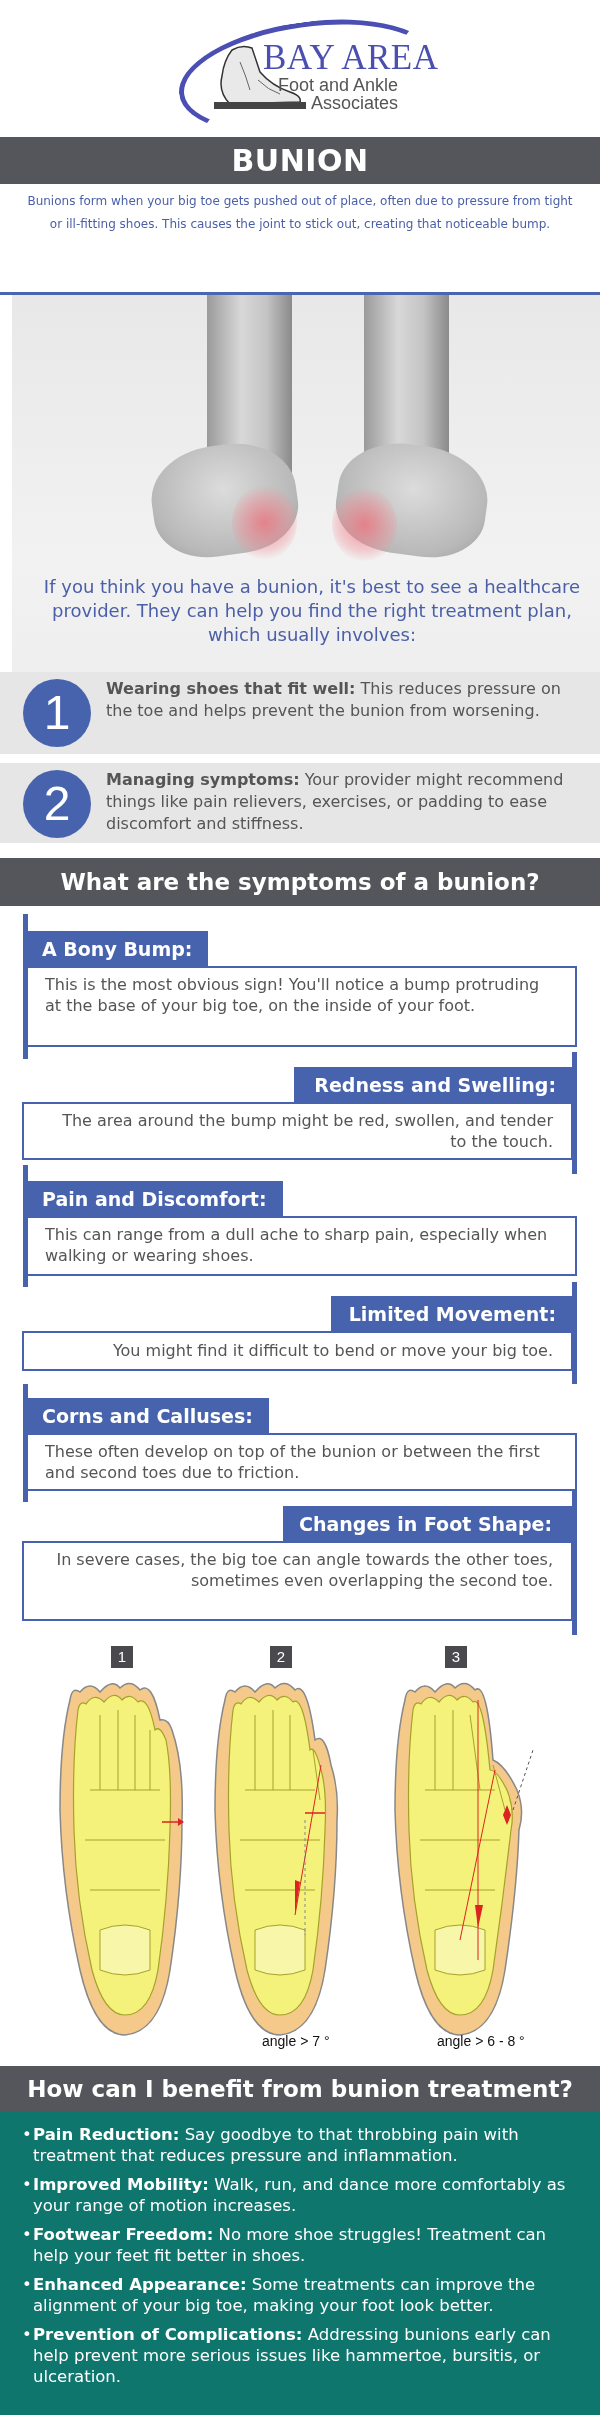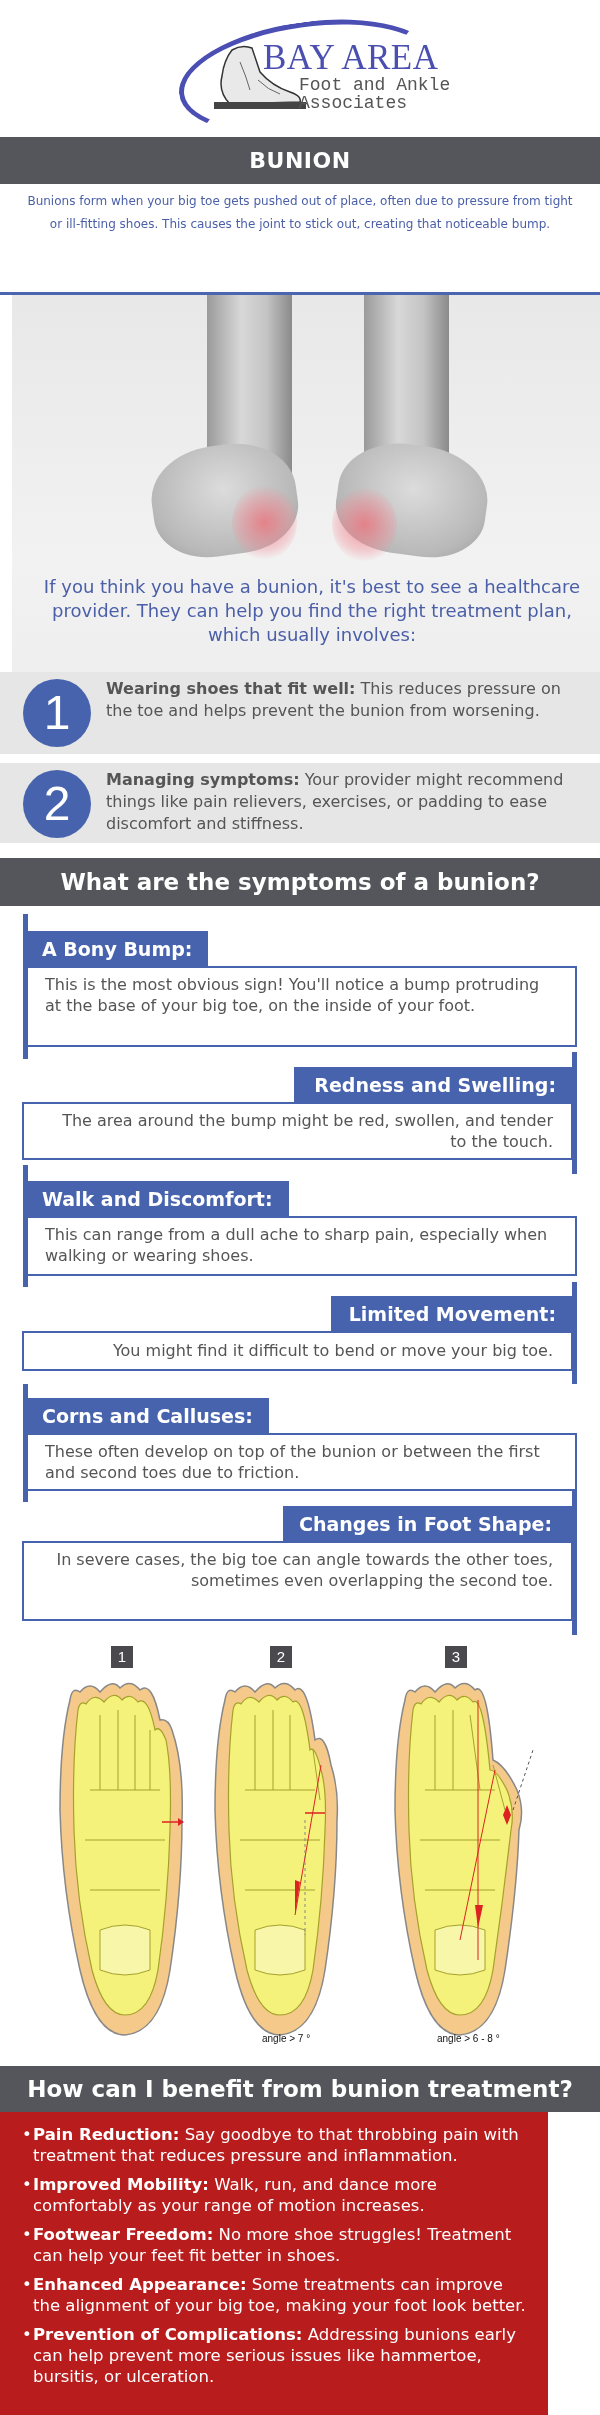--- a/index.html
+++ b/index.html
@@ -4,25 +4,25 @@
 <style>
   * { box-sizing: border-box; margin: 0; padding: 0; }
   body { width: 600px; height: 2415px; background: #ffffff; font-family: "DejaVu Sans", sans-serif; overflow: hidden; position: relative; }
   .abs { position: absolute; }
 
   
   .logo { left: 0; top: 0; width: 600px; height: 135px; }
   .logo-swoosh { position: absolute; left: 178px; top: 22px; width: 260px; height: 110px; border: 5px solid #4b4fb3; border-color: #4b4fb3 transparent transparent #4b4fb3; border-radius: 50%; transform: rotate(-8deg); }
   .logo-foot { position: absolute; left: 210px; top: 42px; width: 100px; height: 70px; }
   .logo-bay { position: absolute; left: 263px; top: 38px; font-family: "Liberation Serif", serif; font-size: 35px; color: #4a4fb0; letter-spacing: 0.5px; }
-  .logo-sub { position: absolute; left: 299px; top: 76px; font-family: Liberation Mono, monospace; font-size: 18px; color: #555; line-height: 18px; text-align: left; }
+  .logo-sub { position: absolute; left: 278px; top: 76px; font-family: Liberation Sans, sans-serif; font-size: 18px; color: #555; line-height: 18px; text-align: right; }
 
   
   .dark-bar { left: 0; width: 600px; background: #55565b; color: #fff; text-align: center; font-weight: bold; }
-  .title-bar { top: 137px; height: 47px; font-size: 22px; line-height: 47px; letter-spacing: 0.5px; }
+  .title-bar { top: 137px; height: 47px; font-size: 30px; line-height: 47px; letter-spacing: 0.5px; }
   .intro { left: 20px; top: 190px; width: 560px; text-align: center; color: #4a5fa8; font-size: 12px; line-height: 23px; }
   .blue-line { left: 0; top: 292px; width: 600px; height: 3px; background: #4a66b0; }
 
   
   .photo { left: 12px; top: 295px; width: 600px; height: 443px; background: linear-gradient(180deg, #e8e8e8 0%, #f2f2f2 60%, #ececec 100%); overflow: hidden; }
   .leg { position: absolute; background: linear-gradient(90deg, #9a9a9a, #d8d8d8 40%, #c4c4c4 70%, #8a8a8a); }
   .leg-l { left: 195px; top: 0; width: 85px; height: 200px; border-radius: 0 0 20px 20px; }
   .leg-r { left: 352px; top: 0; width: 85px; height: 200px; border-radius: 0 0 20px 20px; }
   .foot-shape { position: absolute; background: radial-gradient(ellipse at 50% 40%, #dcdcdc, #b8b8b8 70%, #9a9a9a); border-radius: 45% 45% 40% 40%; }
   .foot-l { left: 140px; top: 150px; width: 145px; height: 110px; transform: rotate(-8deg); }
@@ -44,24 +44,24 @@
 
   
   .vbar { position: absolute; width: 5px; background: #4763ad; }
   .tab { position: absolute; background: #4763ad; color: #fff; font-weight: bold; font-size: 19px; line-height: 36px; padding: 0 16px; height: 37px; }
   .box { position: absolute; background: #fff; border: 2px solid #4763ad; color: #555; font-size: 16px; line-height: 21px; padding: 6px 18px 6px 17px; }
   .box.right { text-align: right; }
 
   
   .diagrams { left: 0; top: 1630px; width: 600px; height: 420px; }
   .diag-num { position: absolute; top: 16px; width: 22px; height: 22px; background: #4a4a4e; color: #fff; font-size: 15px; text-align: center; line-height: 22px; font-family: "Liberation Sans", sans-serif; }
-  .angle-label { position: absolute; top: 403px; font-size: 10px; color: #111; font-family: "Liberation Sans", sans-serif; }
+  .angle-label { position: absolute; top: 403px; font-size: 14px; color: #111; font-family: "Liberation Sans", sans-serif; }
 
   .ben-bar { top: 2066px; height: 46px; font-size: 23px; line-height: 46px; font-weight: bold; }
-  .benefits { left: 0; top: 2112px; width: 548px; height: 303px; background: #b91c1c; padding: 12px 18px 1px 22px; }
+  .benefits { left: 0; top: 2112px; width: 600px; height: 303px; background: #0f766e; padding: 12px 18px 1px 22px; }
   .ben-item { position: relative; color: #fff; font-size: 16.5px; line-height: 21px; padding-left: 11px; margin-bottom: 8px; }
   .ben-item::before { content: "•"; position: absolute; left: 0; top: 0; }
   .ben-item b { font-weight: bold; }
 </style>
 </head>
 <body>
 
 <div class="abs logo">
   <div class="logo-swoosh"></div>
   <svg class="logo-foot" viewBox="0 0 100 70">
@@ -103,21 +103,21 @@
 
 <div class="vbar" style="left:23px;top:914px;height:145px;"></div>
 <div class="tab" style="left:26px;top:931px;">A Bony Bump:</div>
 <div class="box" style="left:26px;top:966px;width:551px;height:81px;">This is the most obvious sign! You'll notice a bump protruding at the base of your big toe, on the inside of your foot.</div>
 
 <div class="vbar" style="left:572px;top:1052px;height:122px;"></div>
 <div class="tab" style="left:294px;top:1067px;width:278px;text-align:right;">Redness and Swelling:</div>
 <div class="box right" style="left:22px;top:1102px;width:551px;height:58px;">The area around the bump might be red, swollen, and tender to the touch.</div>
 
 <div class="vbar" style="left:23px;top:1165px;height:122px;"></div>
-<div class="tab" style="left:26px;top:1181px;">Walk and Discomfort:</div>
+<div class="tab" style="left:26px;top:1181px;">Pain and Discomfort:</div>
 <div class="box" style="left:26px;top:1216px;width:551px;height:60px;">This can range from a dull ache to sharp pain, especially when walking or wearing shoes.</div>
 
 <div class="vbar" style="left:572px;top:1282px;height:102px;"></div>
 <div class="tab" style="left:331px;top:1296px;width:241px;text-align:right;">Limited Movement:</div>
 <div class="box right" style="left:22px;top:1331px;width:551px;height:40px;line-height:24px;">You might find it difficult to bend or move your big toe.</div>
 
 <div class="vbar" style="left:23px;top:1384px;height:118px;"></div>
 <div class="tab" style="left:26px;top:1398px;">Corns and Calluses:</div>
 <div class="box" style="left:26px;top:1433px;width:551px;height:58px;">These often develop on top of the bunion or between the first and second toes due to friction.</div>
 

